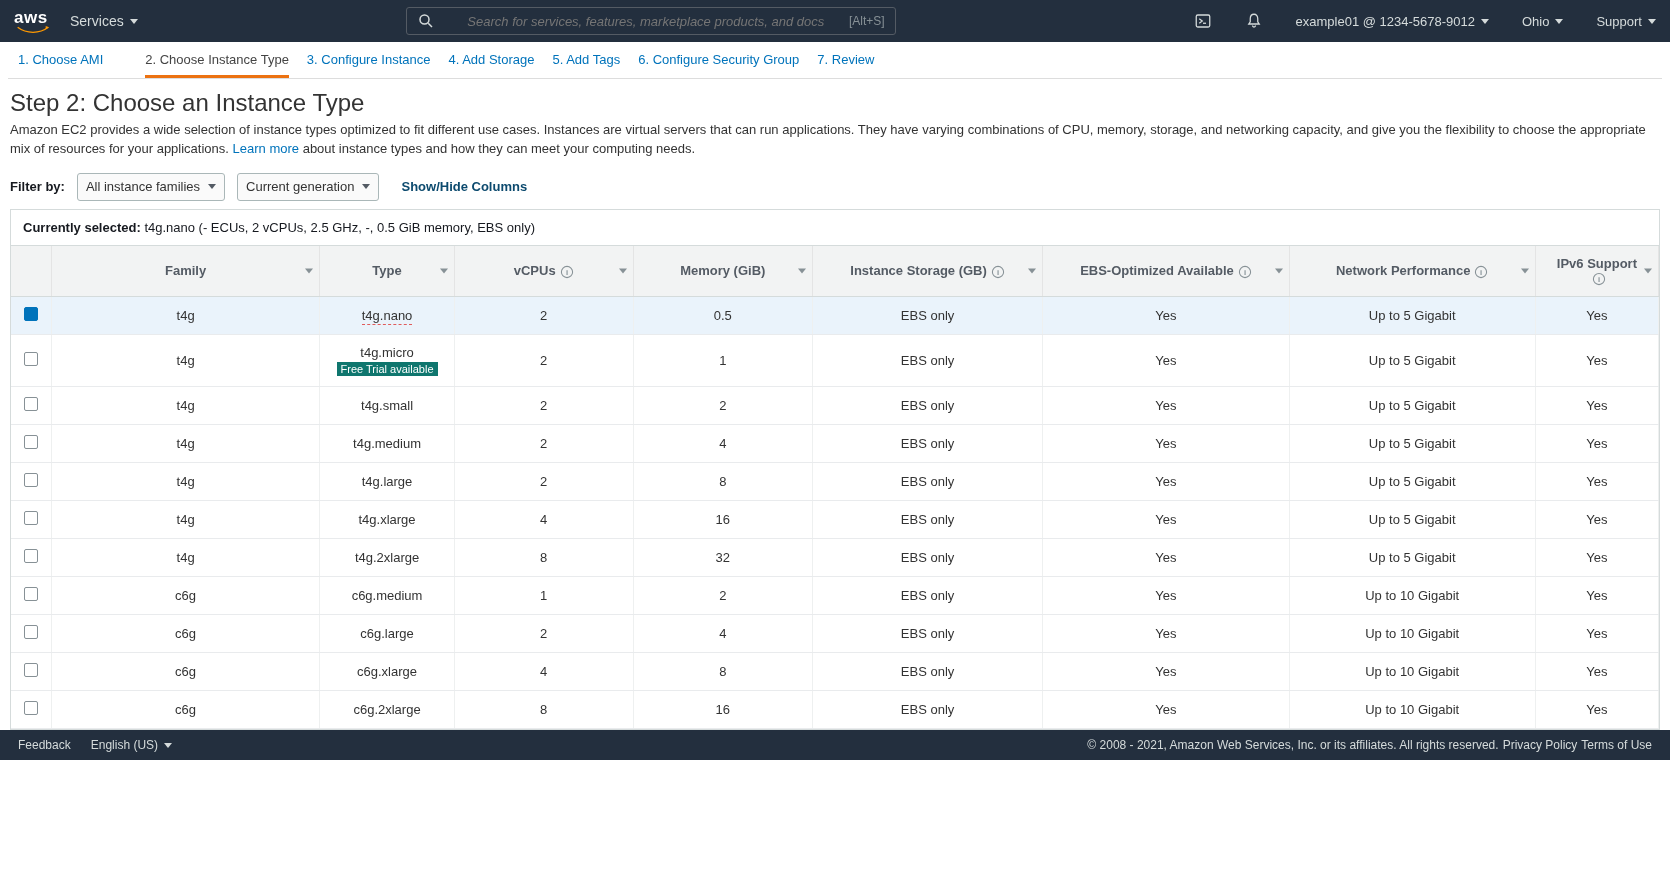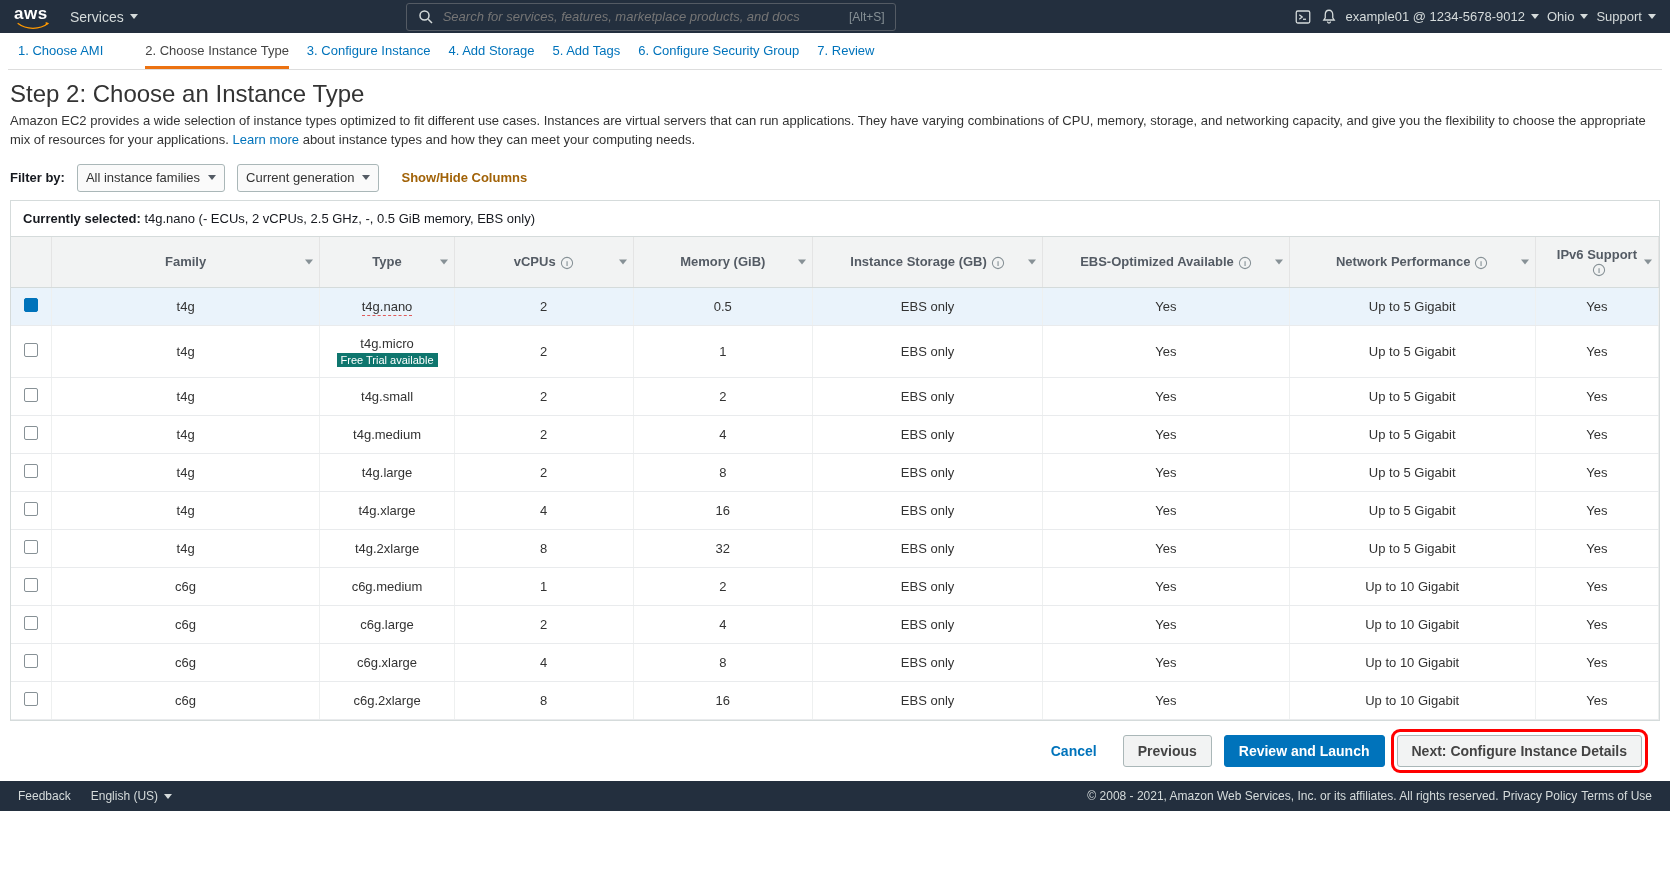--- a/index.html
+++ b/index.html
@@ -1,45 +1,45 @@
 <!DOCTYPE html>
 <html><head>
 <meta charset="utf-8">
 <style>
   * { box-sizing: border-box; margin: 0; padding: 0; }
   html, body { font-family: "Amazon Ember", "Helvetica Neue", Arial, sans-serif; font-size: 13px; color: #16191f; background: #fff; height: 100%; }
   
-  .topnav { background: #232f3e; color: #fff; display: flex; align-items: center; height: 33px; padding: 0 14px; gap: 18px; }
+  .topnav { background: #232f3e; color: #fff; display: flex; align-items: center; height: 42px; padding: 0 14px; gap: 18px; }
   .topnav .logo { display: flex; align-items: center; font-weight: 700; font-size: 17px; letter-spacing: .5px; }
   .topnav .logo .swoosh { display:block; width:38px; height:8px; margin-top:-2px; }
   .topnav .services { display:flex; align-items:center; gap:6px; cursor:pointer; font-size:14px; color:#d5dbdb; }
   .caret-down { width:0; height:0; border-left:4px solid transparent; border-right:4px solid transparent; border-top:5px solid currentColor; display:inline-block; }
   .topnav .search-wrap { flex:0 0 490px; margin-left: 250px; }
   .topnav .search { display:flex; align-items:center; background: transparent; border:1px solid #545b64; border-radius:3px; height:28px; padding: 0 10px; color:#879196; width:100%; position:relative; }
-  .topnav .search input { background: transparent; border:none; outline:none; color:#d5dbdb; font-size:13px; flex:1; font-style: italic; padding-left:8px; }
+  .topnav .search input { background: transparent; border:none; outline:none; color:#d5dbdb; font-size:13px; flex:1; font-style: italic; padding-left:8px;text-align:center; }
   .topnav .search .shortcut { font-size:12px; color:#879196; font-style: normal; }
   .topnav .spacer { flex:1; }
-  .topnav .right { display:flex; align-items:center; gap:8px; }
+  .topnav .right { display:flex; align-items:center; gap:33px; }
   .ic { width:18px; height:18px; display:inline-block; color:#d5dbdb; }
   .topnav .acct, .topnav .region, .topnav .support { display:flex; align-items:center; gap:6px; cursor:pointer; color:#d5dbdb; font-size:13px; }
   
   .wizard-tabs { display:flex; gap:18px; border-bottom:1px solid #fff; padding: 10px 18px 0 18px; font-size: 13px; }
   .wizard-tabs .tab { color:#0073bb; padding-bottom:8px; cursor:pointer; }
   .wizard-tabs .tab.active { color:#444; font-weight:500; border-bottom:3px solid #ec7211; margin-bottom:-1px;margin-left:24px; }
   .rule { border-bottom:1px solid #ddd; margin: 0 8px 0 8px;}
   
   .page { padding: 6px 10px 0 10px; }
   h1.step-title { font-size: 24px; font-weight: 400; color:#333; margin: 4px 0 4px 0; }
   .desc { font-size: 13px; color:#333; line-height: 1.45; }
   .desc a { color:#0073bb; text-decoration:none; }
   .filter-row { display:flex; align-items:center; gap:12px; margin: 14px 0 8px 0; }
   .filter-label { font-weight:700; font-size:13px; }
   .dropdown { display:flex; align-items:center; gap:8px; background:#fafafa; border:1px solid #aab7b8; border-radius:3px; padding: 13px 8px; font-size:13px; cursor:pointer; color:#333; height:28px; }
   .dropdown .dd-caret { width:0;height:0;border-left:4px solid transparent;border-right:4px solid transparent;border-top:5px solid #545b64; }
-  .showhide { color:#a16207; font-weight:700; font-size:13px; margin-left:10px; cursor:pointer; }
+  .showhide { color:#0c4a6e; font-weight:700; font-size:13px; margin-left:10px; cursor:pointer; }
   .selection-bar { border:1px solid #d5dbdb; padding: 10px 12px; font-size:13px; }
   .selection-bar b { font-weight:700; }
   
   .table-wrap { border:1px solid #d5dbdb; border-top:none; overflow-x:auto; }
   table.inst { width:100%; border-collapse: collapse; table-layout: fixed; font-size:13px; }
   table.inst th { background:#f2f3f3; color:#545b64; font-weight:700; border-bottom:1px solid #d5dbdb; border-right:1px solid #e4e4e4; padding: 10px 6px; position:relative; text-align:center; height:44px; vertical-align:middle; }
   table.inst th .sort { position:absolute; right:6px; top:50%; transform:translateY(-50%); width:0;height:0;border-left:4px solid transparent;border-right:4px solid transparent;border-top:5px solid #879196; }
   table.inst th .info-ic { display:inline-flex; vertical-align:middle; margin-left:4px; }
   table.inst td { border-bottom:1px solid #e9ebed; border-right:1px solid #eef0f0; padding: 10px 6px; text-align:center; color:#333; height:38px; vertical-align:middle; }
   table.inst tr.sel td { background:#eaf3fb; }
@@ -328,26 +328,20 @@
             <td>16</td>
             <td>EBS only</td>
             <td>Yes</td>
             <td>Up to 10 Gigabit</td>
             <td>Yes</td>
           </tr>
         </tbody>
     </table>
   </div>
 
-  <div class="wizard-footer">
-    <button class="btn link">Cancel</button>
-    <button class="btn">Previous</button>
-    <button class="btn primary">Review and Launch</button>
-    <button class="btn highlighted-box">Next: Configure Instance Details</button>
-  </div>
 </div>
 
 <div class="bottombar">
   <a href="#">Feedback</a>
   <span style="display:flex;align-items:center;gap:6px;">
     <span>English (US)</span>
     <span class="caret-down" style="color:#d5dbdb;"></span>
   </span>
   <div class="right">
     <span>© 2008 - 2021, Amazon Web Services, Inc. or its affiliates. All rights reserved.</span>

